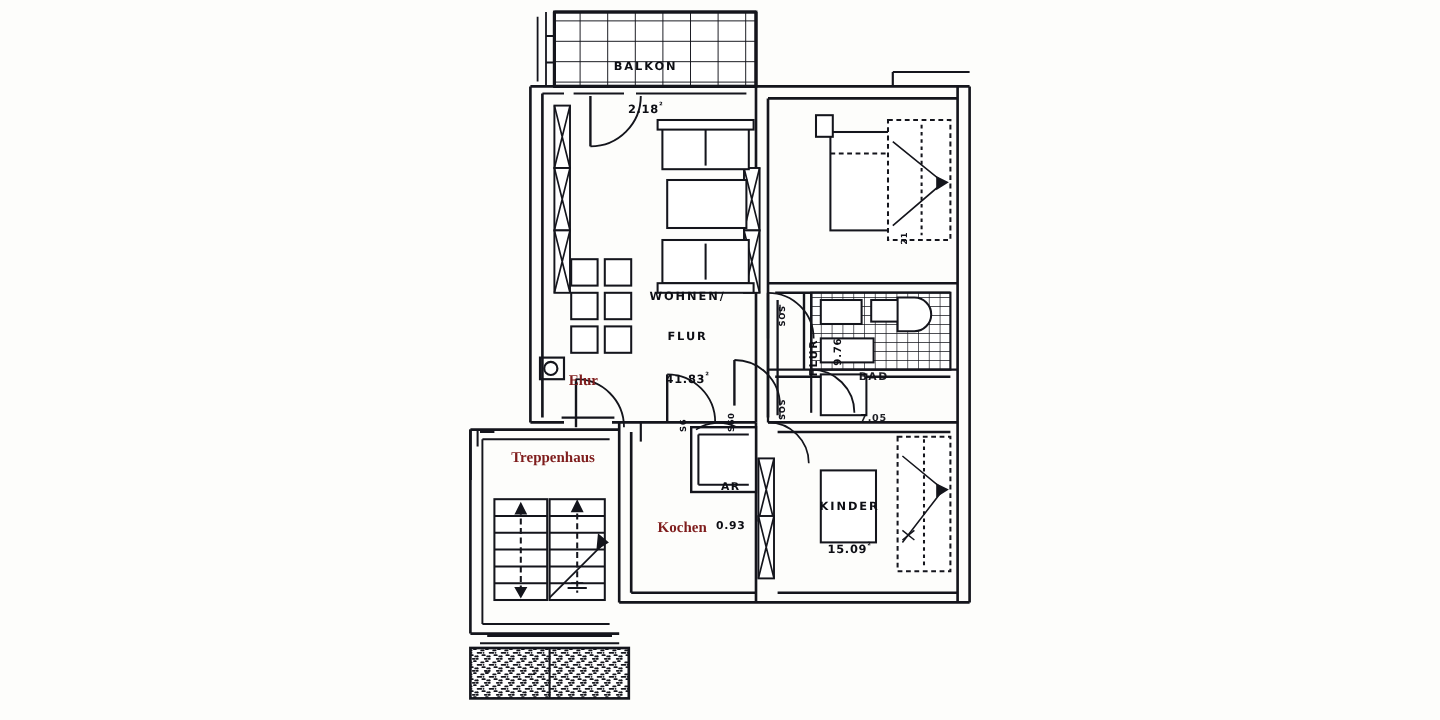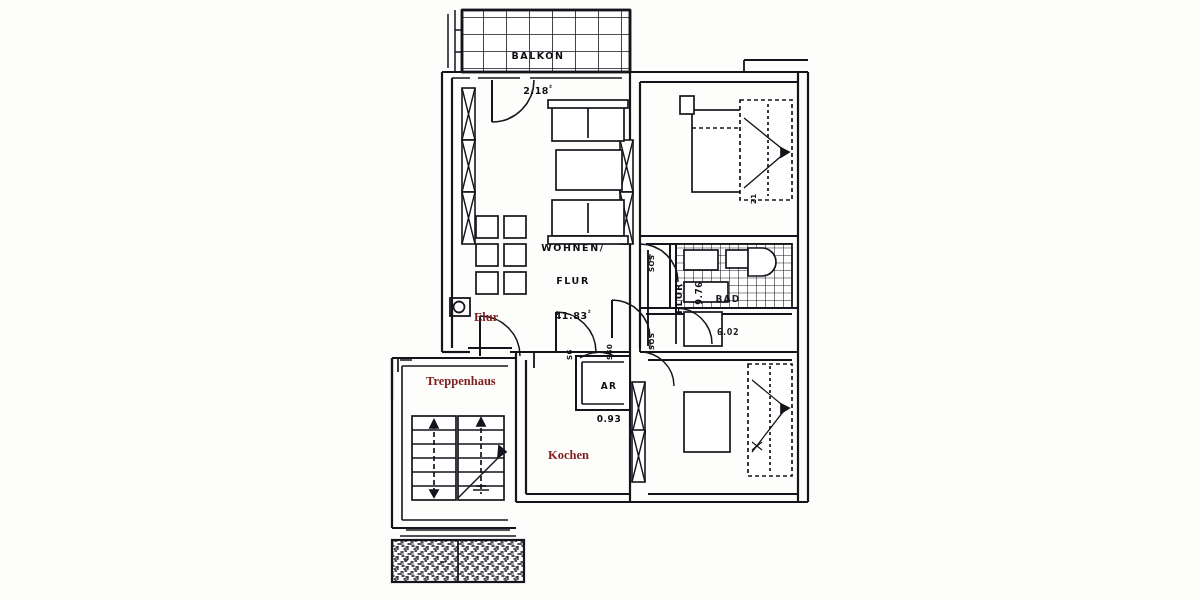--- a/index.html
+++ b/index.html
@@ -216,43 +216,47 @@
     <div class="area"><span>2.18</span><span class="sq">²</span></div>
   </div>
 
   <div class="lbl draft" style="left:538px;top:220px;width:70px;">
     <div>WOHNEN/</div>
     <div>FLUR</div>
     <div class="area"><span>41.83</span><span class="sq">²</span></div>
   </div>
 
 
-
-  <div class="lbl draft" style="left:594px;top:359px;width:30px;font-size:9px;letter-spacing:1.2px;">
+  <div class="lbl draft" style="left:678px;top:395px;width:60px;">
+    <div>KINDER</div>
+    <div class="area"><span>15.09</span><span class="sq">²</span></div>
+  </div>
+
+  <div class="lbl draft" style="left:594px;top:379px;width:30px;font-size:9px;letter-spacing:1.2px;">
     <div>AR</div>
     <div class="area" style="font-size:9px;"><span>0.93</span></div>
   </div>
 
-  <div class="lbl draft" style="left:706px;top:272px;width:44px;font-size:9px;letter-spacing:1.2px;opacity:.92;">
+  <div class="lbl draft" style="left:706px;top:288px;width:44px;font-size:9px;letter-spacing:1.2px;opacity:.92;">
     <div>BAD</div>
-    <div class="area" style="font-size:8px;"><span>6.02</span></div>
+    <div class="area" style="font-size:8px;"><span>7.05</span></div>
   </div>
 
   <div class="lbl draft rot90" style="left:652px;top:322px;width:48px;font-size:9px;letter-spacing:1.4px;">
     <div>FLUR</div>
   </div>
   <div class="lbl draft rot90" style="left:672px;top:310px;width:34px;font-size:8.5px;letter-spacing:0.6px;">
     <div>9.76</div>
   </div>
 
   <div class="lbl added" style="left:474px;top:310px;">Elur</div>
 
   <div class="lbl added" style="left:426px;top:374px;">Treppenhaus</div>
 
-  <div class="lbl added" style="left:548px;top:448px;">Kochen</div>
+  <div class="lbl added" style="left:548px;top:432px;">Kochen</div>
 
   <div class="lbl tiny rot90" style="left:750px;top:204px;">21</div>
   <div class="lbl tiny rot90" style="left:648px;top:272px;">SOS</div>
   <div class="lbl tiny rot90" style="left:648px;top:350px;">SOS</div>
   <div class="lbl tiny rot90" style="left:566px;top:360px;">S6</div>
   <div class="lbl tiny rot90" style="left:606px;top:360px;">S60</div>
 
 </div>
 
 </body></html>

